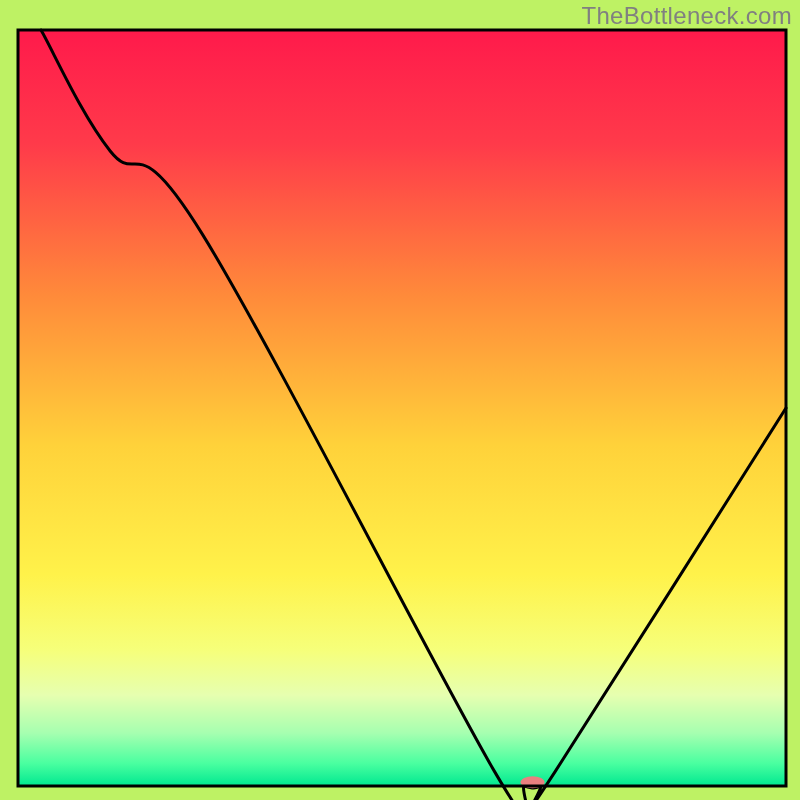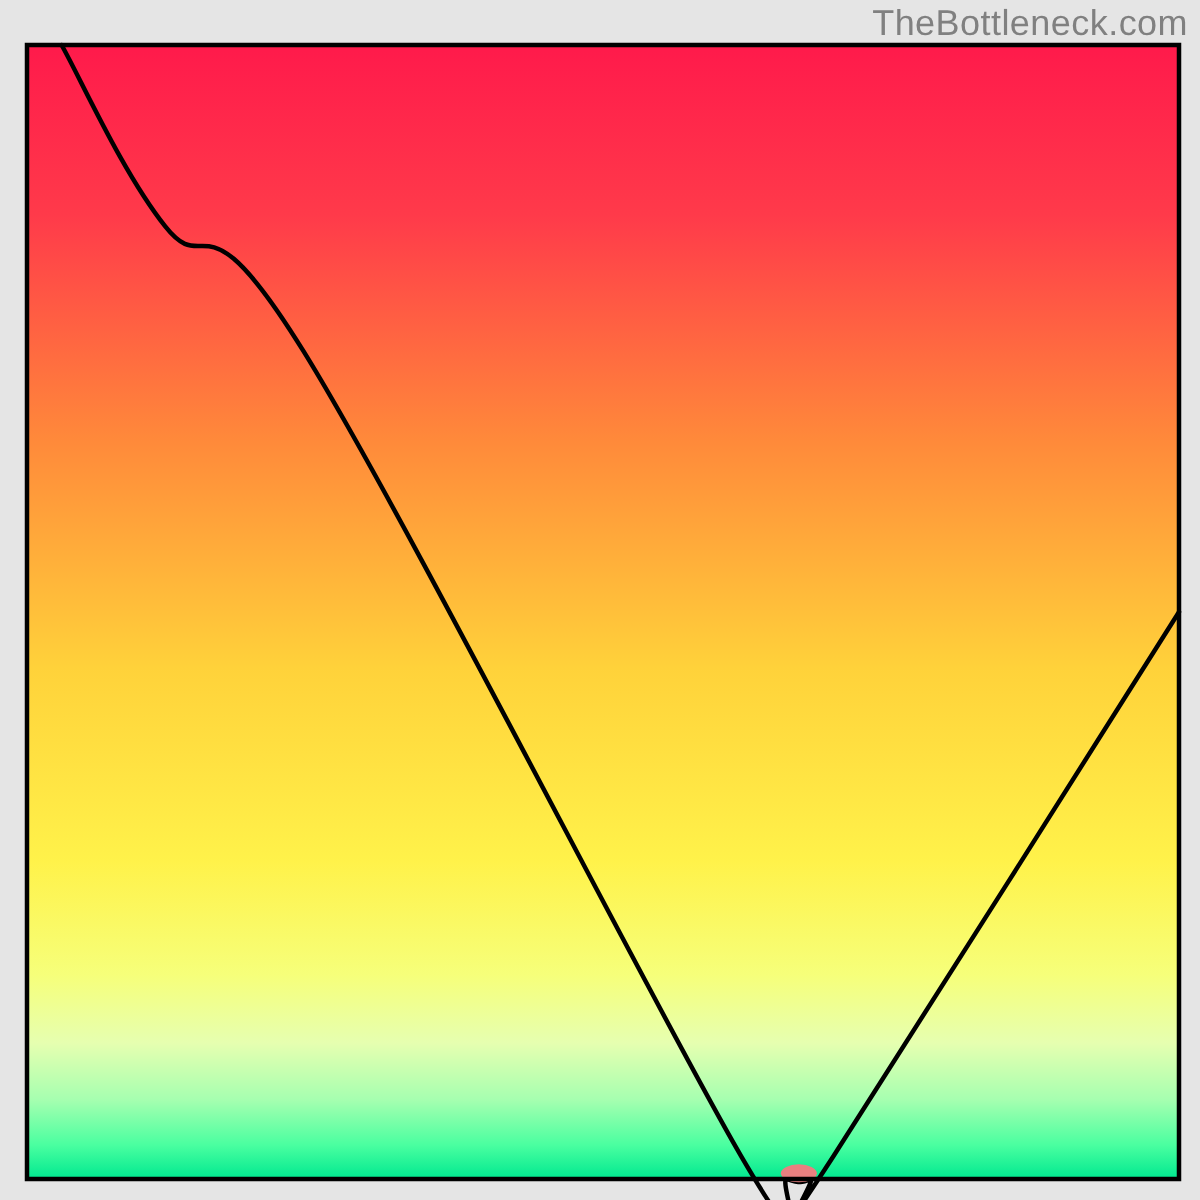--- a/index.html
+++ b/index.html
@@ -7,21 +7,21 @@
     padding: 0;
     width: 800px;
     height: 800px;
     overflow: hidden;
     font-family: Arial, Helvetica, sans-serif;
   }
   .chart-wrap {
     position: relative;
     width: 800px;
     height: 800px;
-    background: #e5e5e5;
+    background: #bef264;
   }
   .watermark {
     position: absolute;
     top: 2px;
     right: 8px;
     font-size: 24px;
     font-weight: 500;
     color: #808080;
     letter-spacing: 0.3px;
     z-index: 5;

